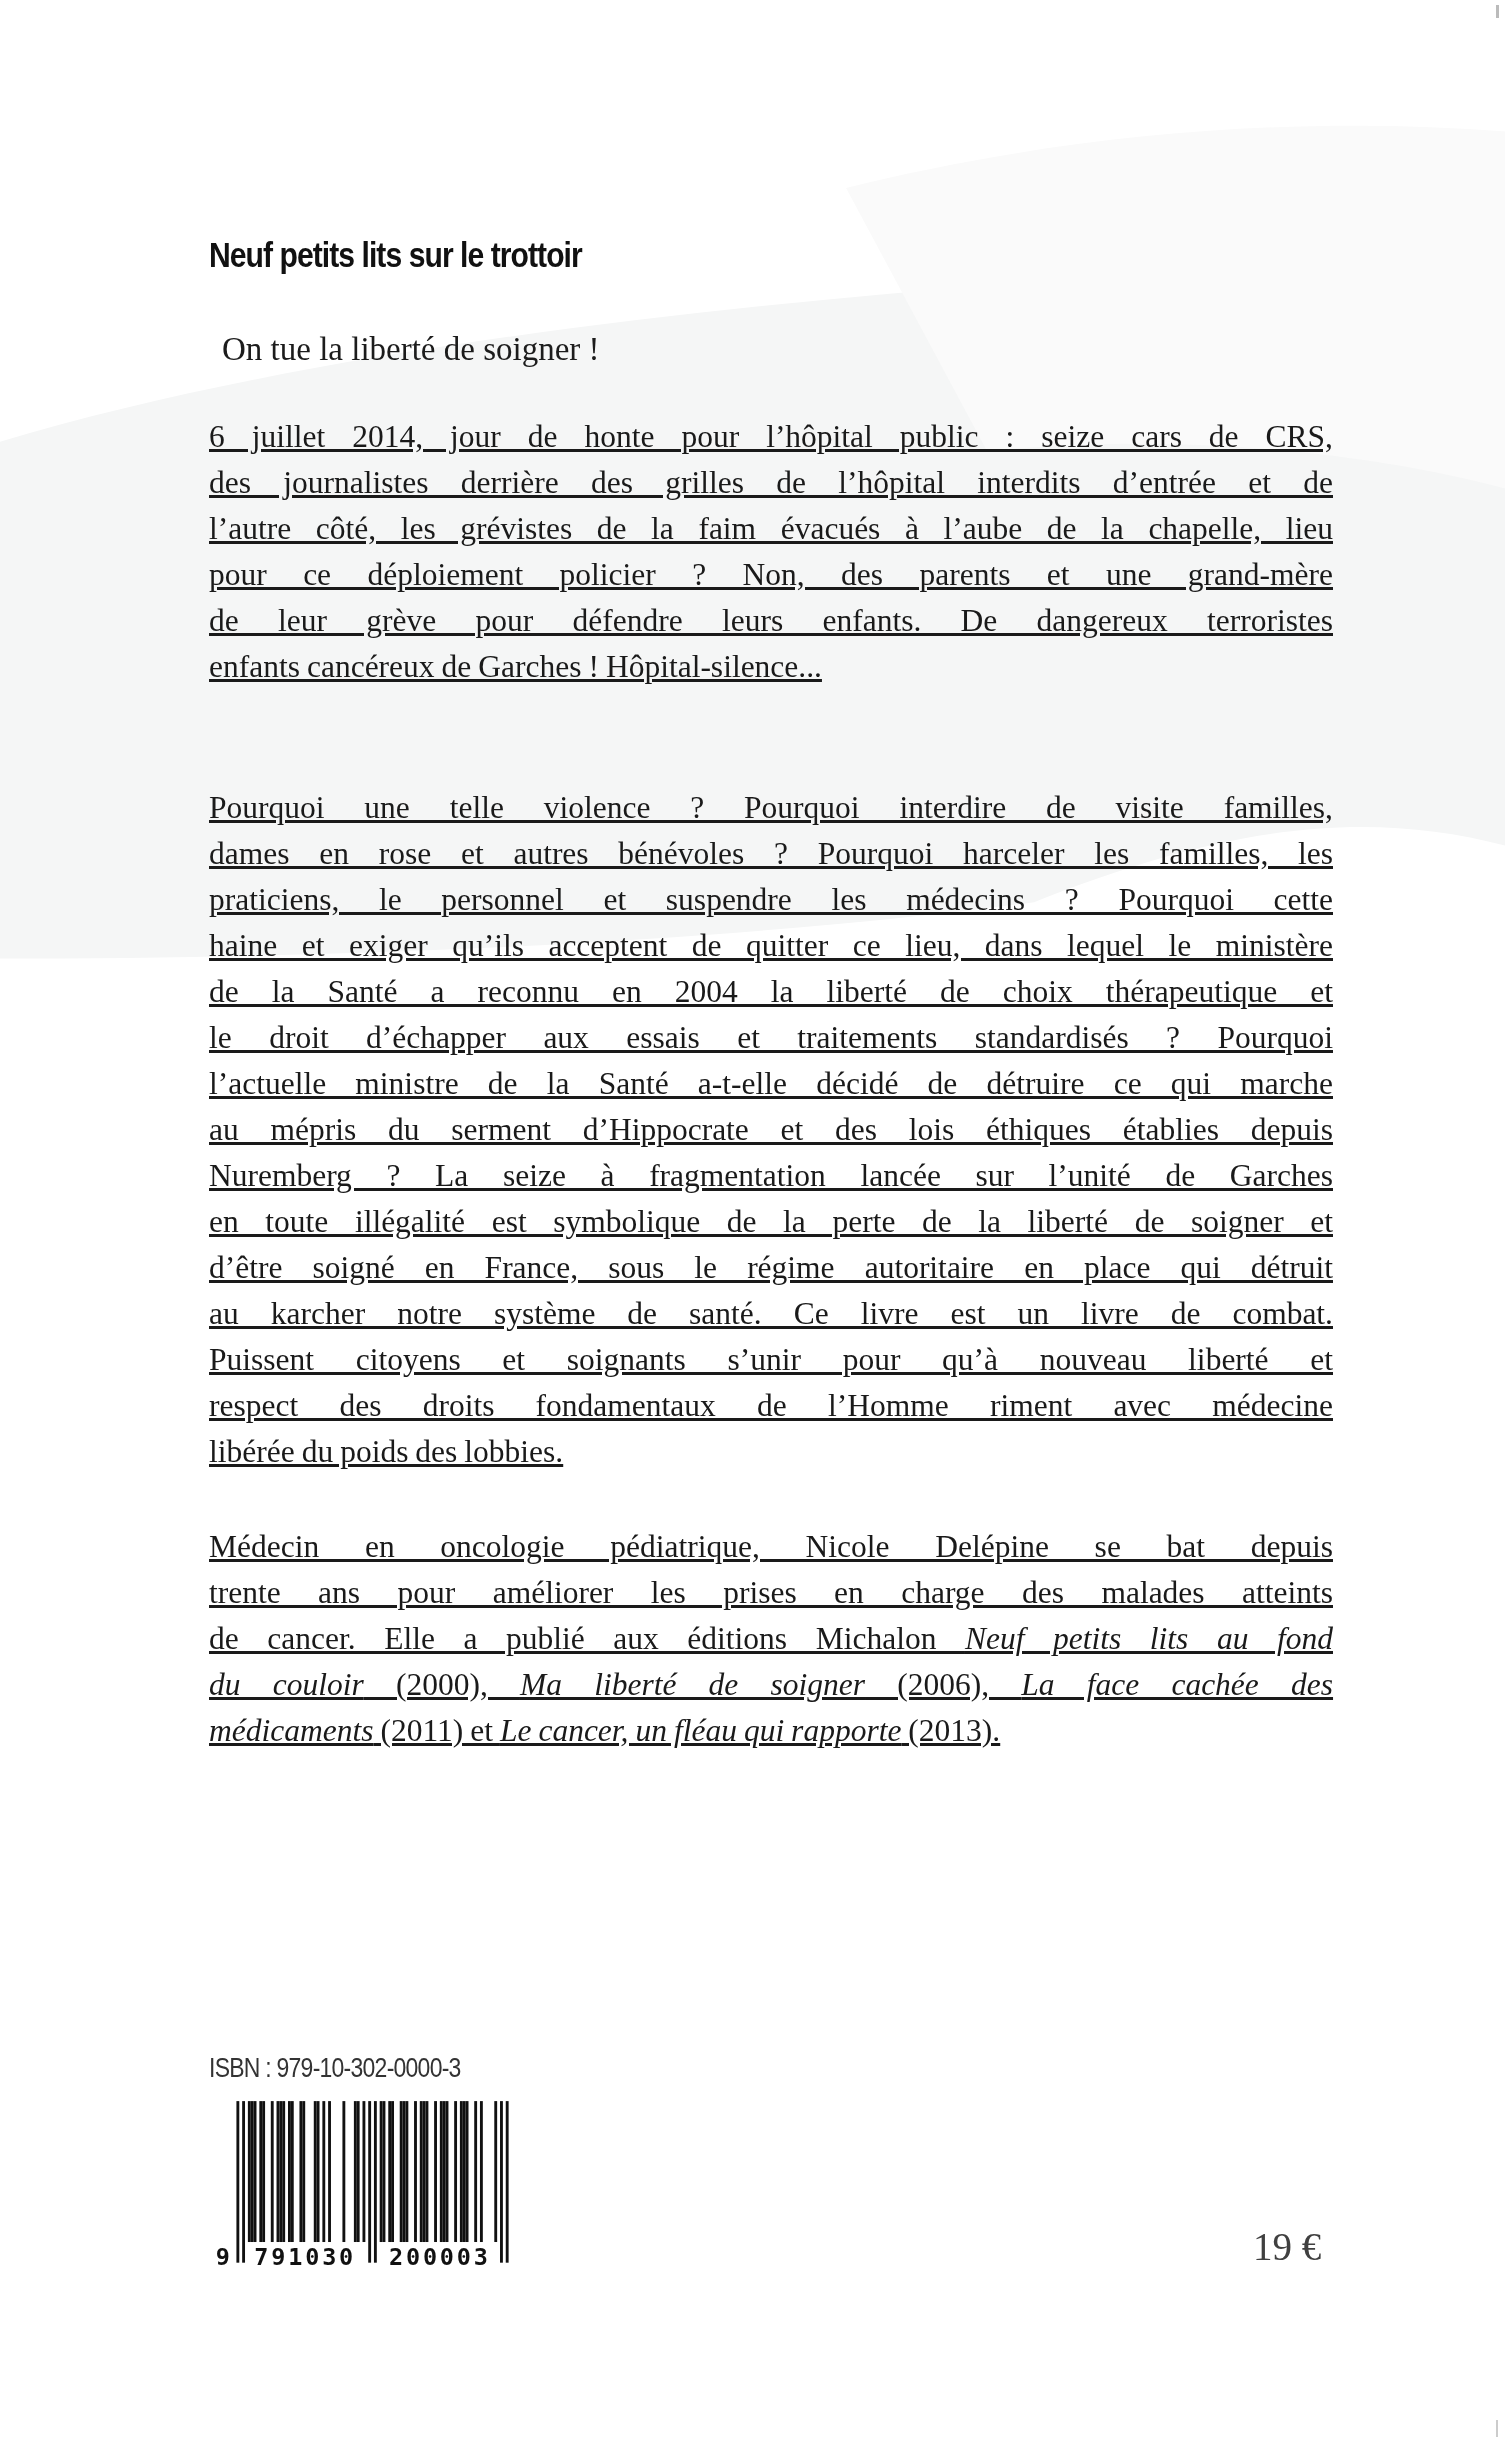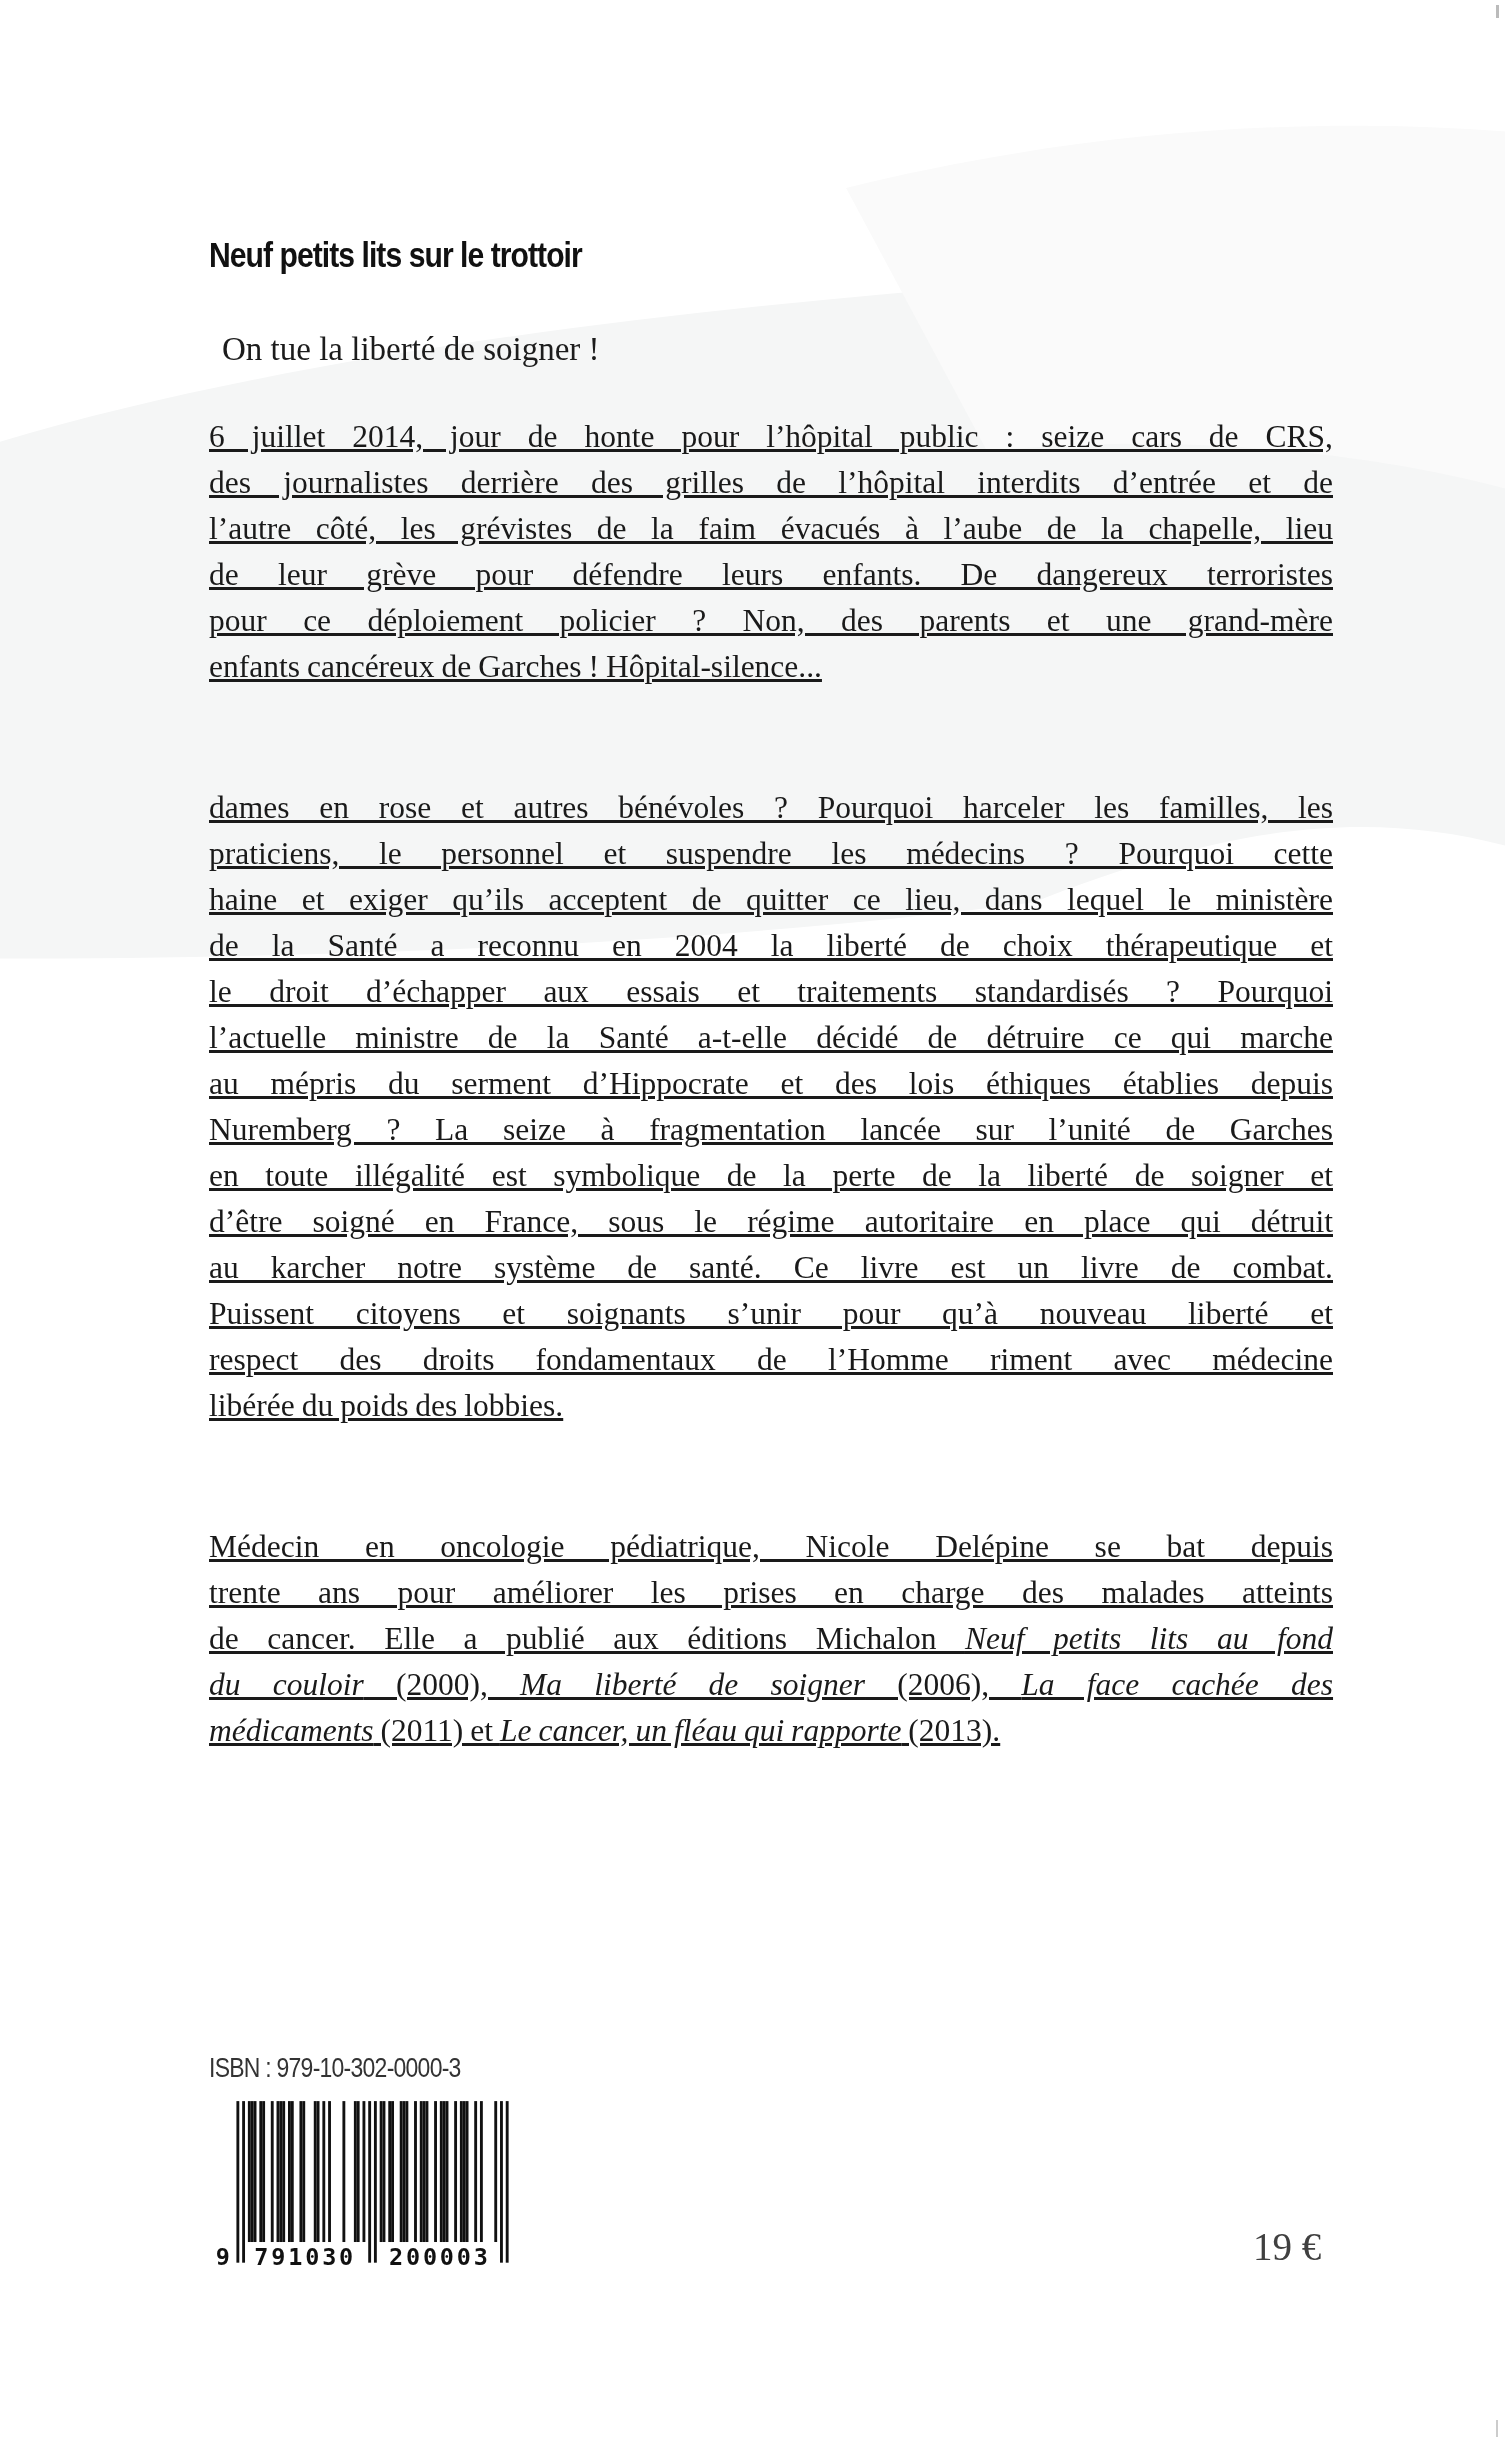--- a/index.html
+++ b/index.html
@@ -68,25 +68,26 @@
   <div class="edge-mark"></div>
   <div class="edge-mark2"></div>
 
   <div class="title">Neuf petits lits sur le trottoir</div>
   <div class="subtitle">On tue la liberté de soigner !</div>
 
   <div class="para" id="para1">
       <div class="line"><span>6 juillet 2014, jour de honte pour l’hôpital public : seize cars de CRS,</span></div>
       <div class="line"><span>des journalistes derrière des grilles de l’hôpital interdits d’entrée et de</span></div>
       <div class="line"><span>l’autre côté, les grévistes de la faim évacués à l’aube de la chapelle, lieu</span></div>
+      <div class="line"><span>pour ce déploiement policier ? Non, des parents et une grand-mère</span></div>
       <div class="line"><span>de leur grève pour défendre leurs enfants. De dangereux terroristes</span></div>
-      <div class="line"><span>pour ce déploiement policier ? Non, des parents et une grand-mère</span></div>
       <div class="line last"><span>enfants cancéreux de Garches ! Hôpital-silence...</span></div>
     </div>
   <div class="para" id="para2">
+      <div class="line"><span>Pourquoi une telle violence ? Pourquoi interdire de visite familles,</span></div>
       <div class="line"><span>dames en rose et autres bénévoles ? Pourquoi harceler les familles, les</span></div>
       <div class="line"><span>praticiens, le personnel et suspendre les médecins ? Pourquoi cette</span></div>
       <div class="line"><span>haine et exiger qu’ils acceptent de quitter ce lieu, dans lequel le ministère</span></div>
       <div class="line"><span>de la Santé a reconnu en 2004 la liberté de choix thérapeutique et</span></div>
       <div class="line"><span>le droit d’échapper aux essais et traitements standardisés ? Pourquoi</span></div>
       <div class="line"><span>l’actuelle ministre de la Santé a-t-elle décidé de détruire ce qui marche</span></div>
       <div class="line"><span>au mépris du serment d’Hippocrate et des lois éthiques établies depuis</span></div>
       <div class="line"><span>Nuremberg ? La seize à fragmentation lancée sur l’unité de Garches</span></div>
       <div class="line"><span>en toute illégalité est symbolique de la perte de la liberté de soigner et</span></div>
       <div class="line"><span>d’être soigné en France, sous le régime autoritaire en place qui détruit</span></div>

